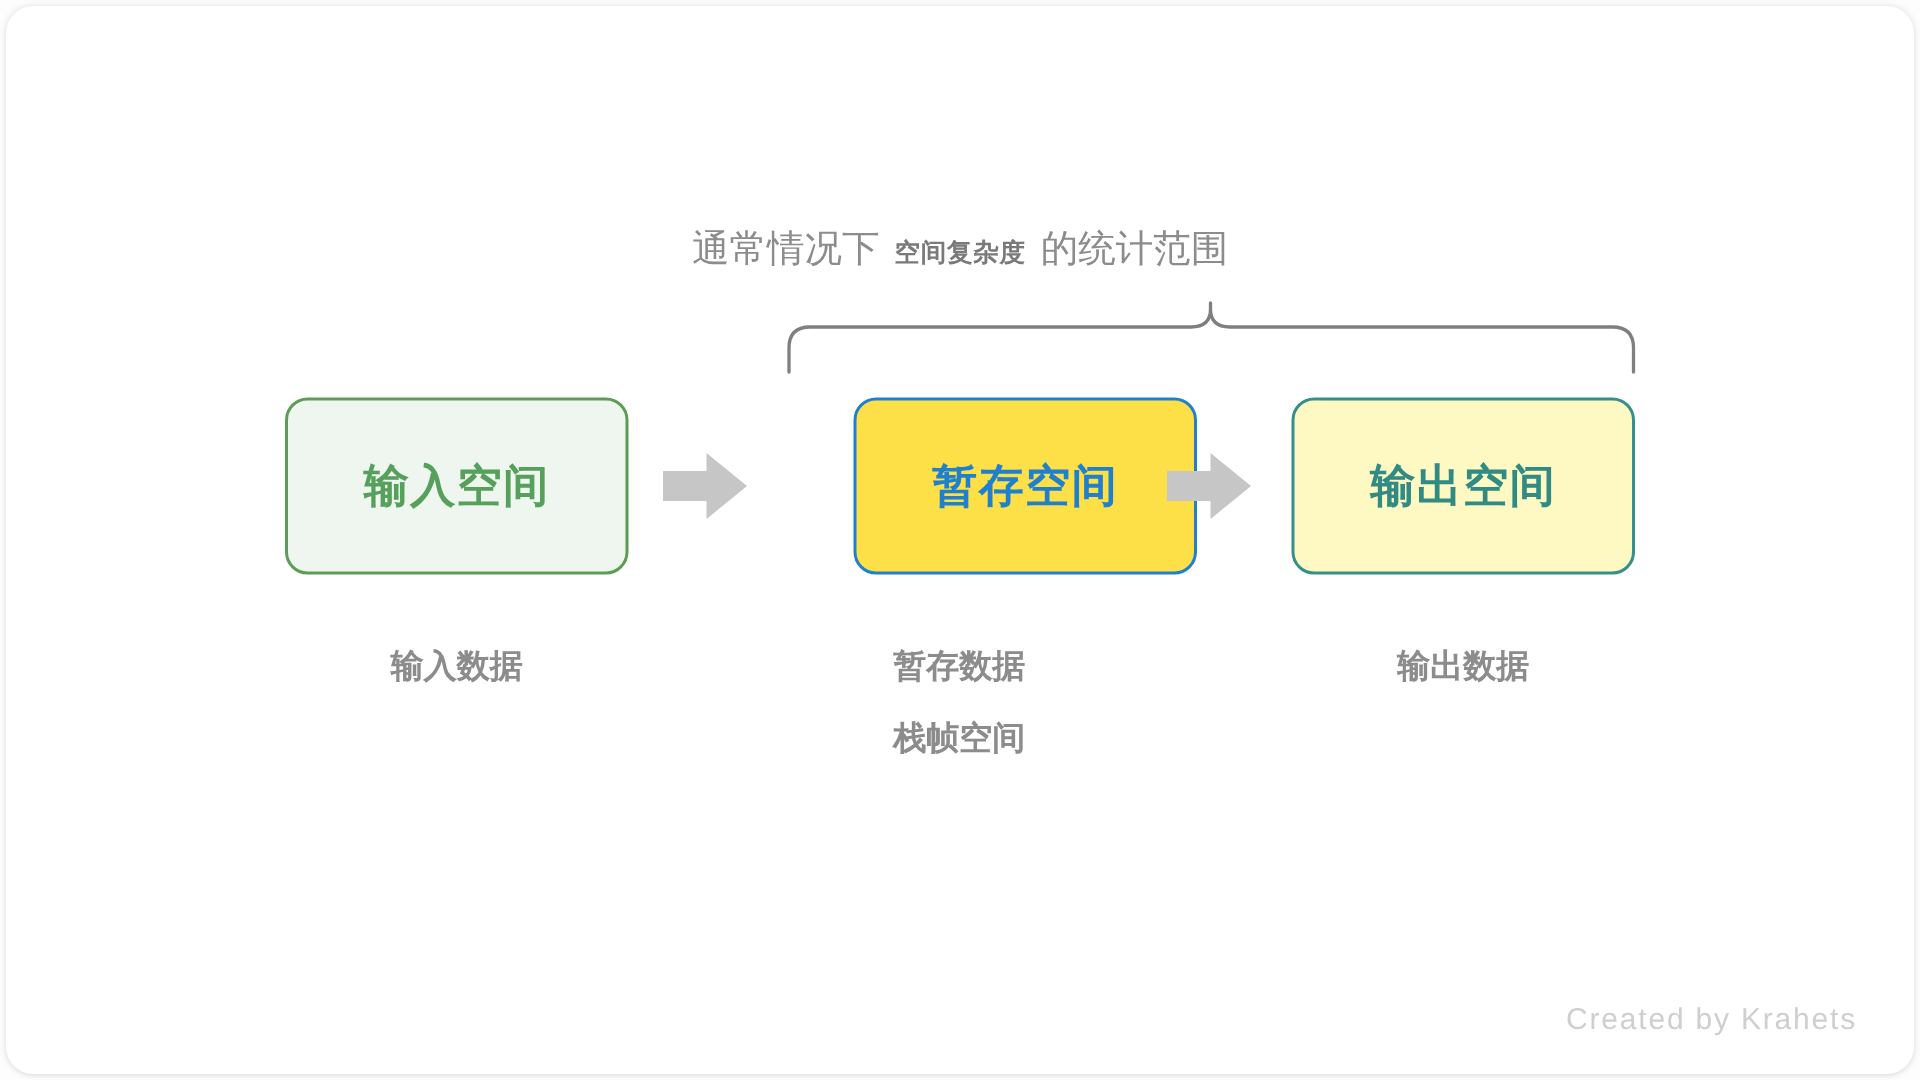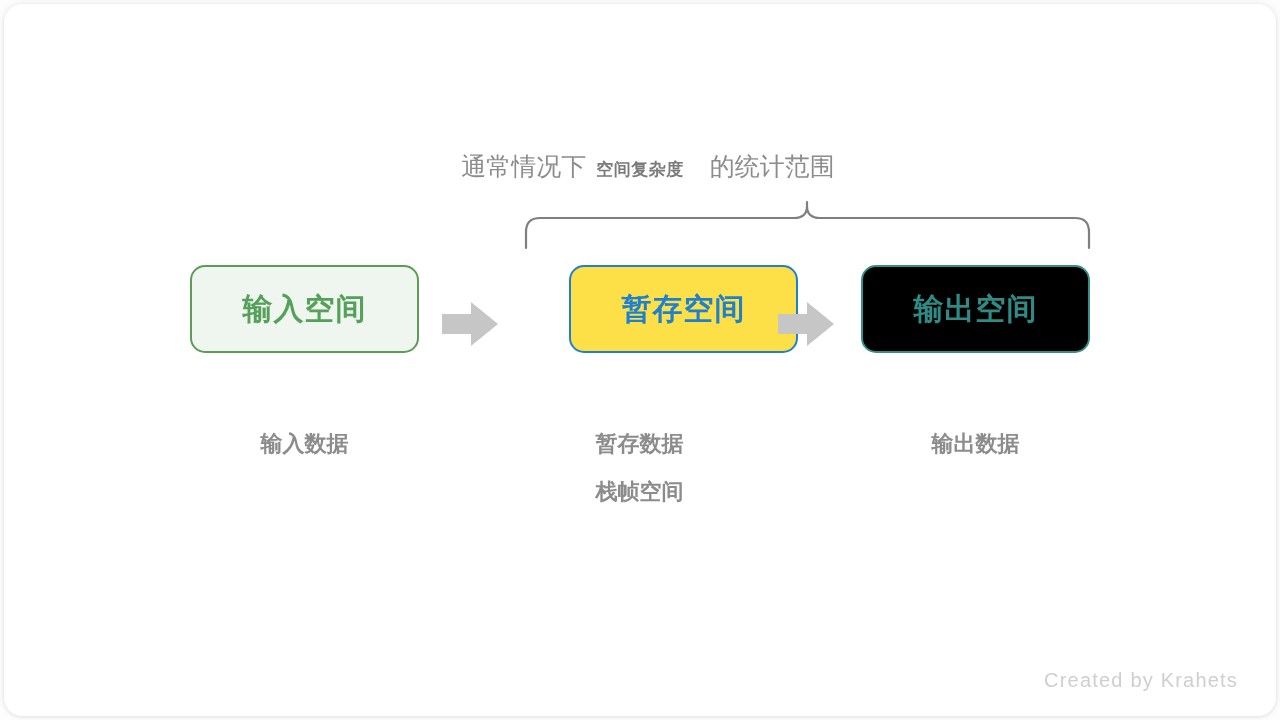--- a/index.html
+++ b/index.html
@@ -38,21 +38,21 @@
     position: absolute;
     left: 0;
     top: 148px;
     width: 1280px;
     text-align: center;
     white-space: nowrap;
     color: #8c8c8c;
     font-size: 25px;
     line-height: 36px;
   }
-  .caption .seg { display: inline-block; vertical-align: baseline; margin-left: 16px; }
+  .caption .seg { display: inline-block; vertical-align: baseline; }
   .caption .strong {
     font-weight: bold;
     color: #7a7a7a;
     font-size: 17px;
     margin: 0 10px;
     letter-spacing: 0.5px;
   }
 
   
   .brace {
@@ -61,35 +61,35 @@
     top: 196px;
     width: 585px;
     height: 56px;
   }
 
   
   .box {
     position: absolute;
     top: 265px;
     width: 229px;
-    height: 88px;
+    height: 118px;
     box-sizing: border-box;
     border-radius: 15px;
     border-style: solid;
     border-width: 2px;
     display: flex;
     align-items: center;
     justify-content: center;
     font-size: 30px;
     font-weight: bold;
     letter-spacing: 1px;
   }
   .box-input  { left: 190px;  background: #eff6ef; border-color: #5d9c57; color: #55a05a; }
   .box-temp   { left: 525px;  background: #fde047; border-color: #1f80d0; color: #1f80d0; margin-left: 44px; }
-  .box-output { left: 861px;  background: #000000; border-color: #35908a; color: #2f8b84; }
+  .box-output { left: 861px;  background: #fef9c3; border-color: #35908a; color: #2f8b84; }
 
   
   .arrow {
     position: absolute;
     top: 302px;
     width: 56px;
     height: 44px;
   }
   .arrow-1 { left: 442px; }
   .arrow-2 { left: 778px; }

